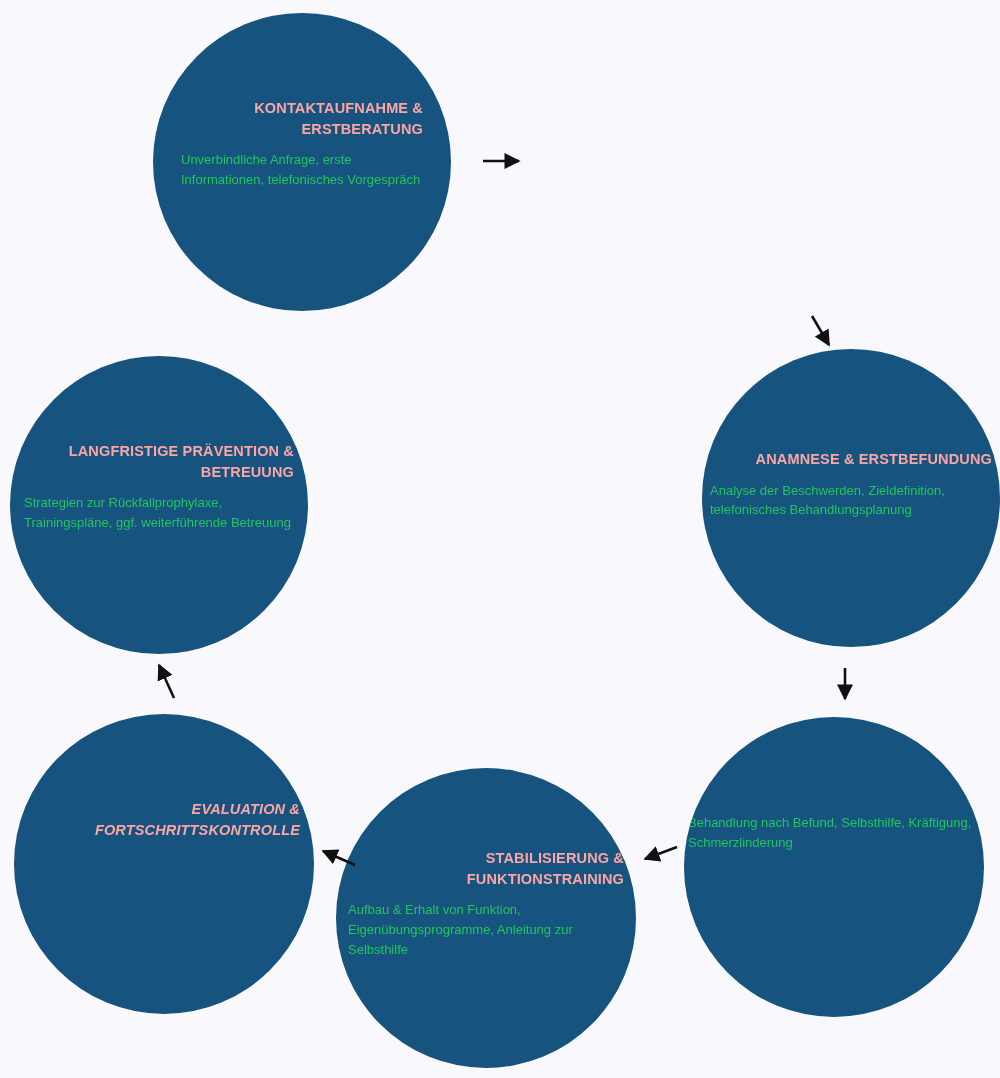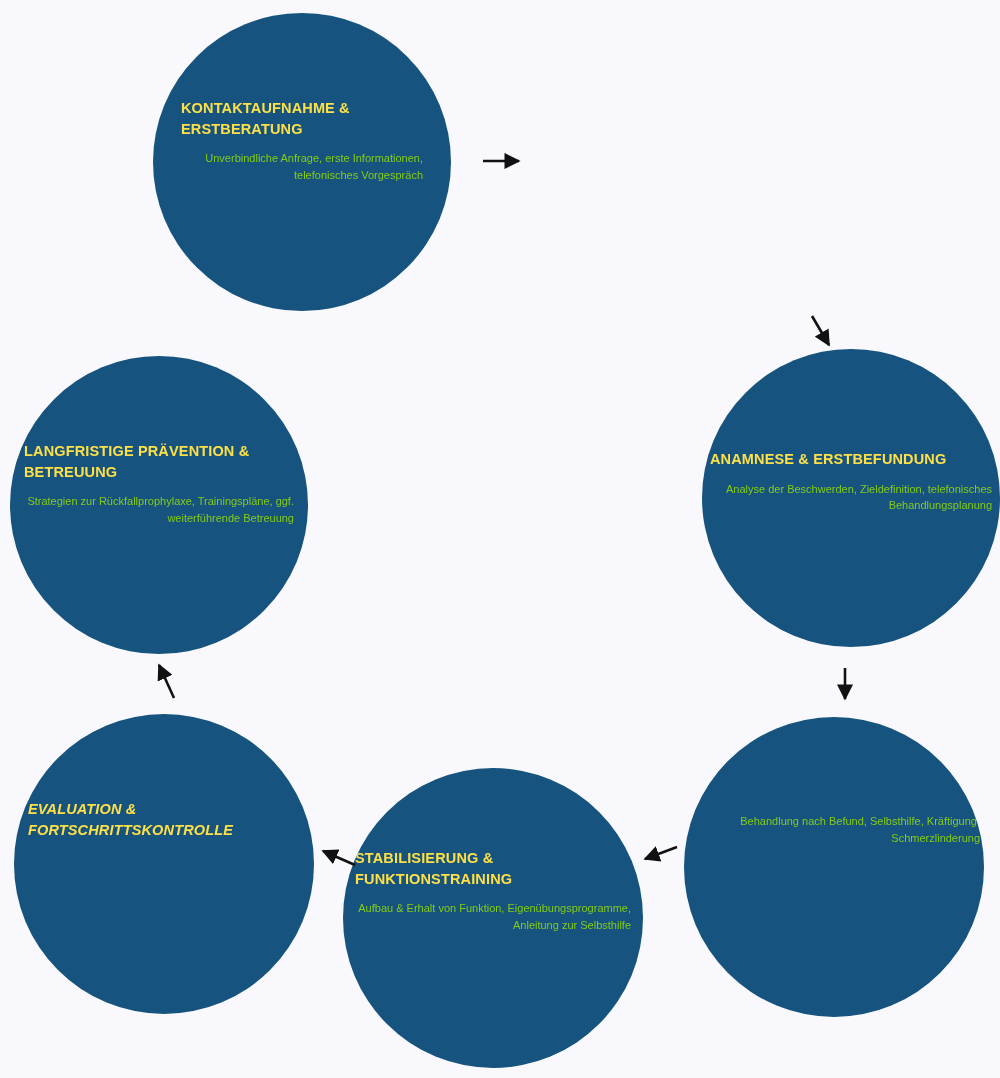--- a/index.html
+++ b/index.html
@@ -24,34 +24,34 @@
     border-radius: 50%;
     background: #16537e;
     display: flex;
     flex-direction: column;
     align-items: center;
     justify-content: flex-start;
     box-sizing: border-box;
     overflow: hidden;
   }
   .node-title {
-    color: #fde047;
+    color: #fca5a5;
     font-weight: bold;
     font-size: 14.5px;
     line-height: 1.42;
-    text-align: left;
+    text-align: right;
     letter-spacing: 0.15px;
     width: 100%;
     box-sizing: border-box;
   }
   .node-desc {
-    color: #84cc16;
-    font-size: 11px;
+    color: #22c55e;
+    font-size: 13px;
     line-height: 1.52;
-    text-align: right;
+    text-align: left;
     width: 100%;
     box-sizing: border-box;
     margin-top: 11px;
   }
   .arrow-layer {
     position: absolute;
     left: 0;
     top: 0;
     width: 1000px;
     height: 1078px;
@@ -71,21 +71,21 @@
 
   <div class="node" style="left:702px; top:349px; width:298px; height:298px; padding:100px 8px 0 8px;">
     <div class="node-title">ANAMNESE &amp; ERSTBEFUNDUNG</div>
     <div class="node-desc">Analyse der Beschwerden, Zieldefinition, telefonisches Behandlungsplanung</div>
   </div>
 
   <div class="node" style="left:684px; top:717px; width:300px; height:300px; padding:85px 4px 0 4px;">
     <div class="node-desc">Behandlung nach Befund, Selbsthilfe, Kräftigung, Schmerzlinderung</div>
   </div>
 
-  <div class="node" style="left:343px; top:768px; width:300px; height:300px; padding:80px 12px 0 12px;">
+  <div class="node" style="left:336px; top:768px; width:300px; height:300px; padding:80px 12px 0 12px;">
     <div class="node-title">STABILISIERUNG &amp; FUNKTIONSTRAINING</div>
     <div class="node-desc">Aufbau &amp; Erhalt von Funktion, Eigenübungsprogramme, Anleitung zur Selbsthilfe</div>
   </div>
 
   <div class="node" style="left:14px; top:714px; width:300px; height:300px; padding:85px 14px 0 14px;font-style:italic;">
     <div class="node-title">EVALUATION &amp; FORTSCHRITTSKONTROLLE</div>
   </div>
 
   <div class="node" style="left:10px; top:356px; width:298px; height:298px; padding:85px 14px 0 14px;">
     <div class="node-title">LANGFRISTIGE PRÄVENTION &amp; BETREUUNG</div>

